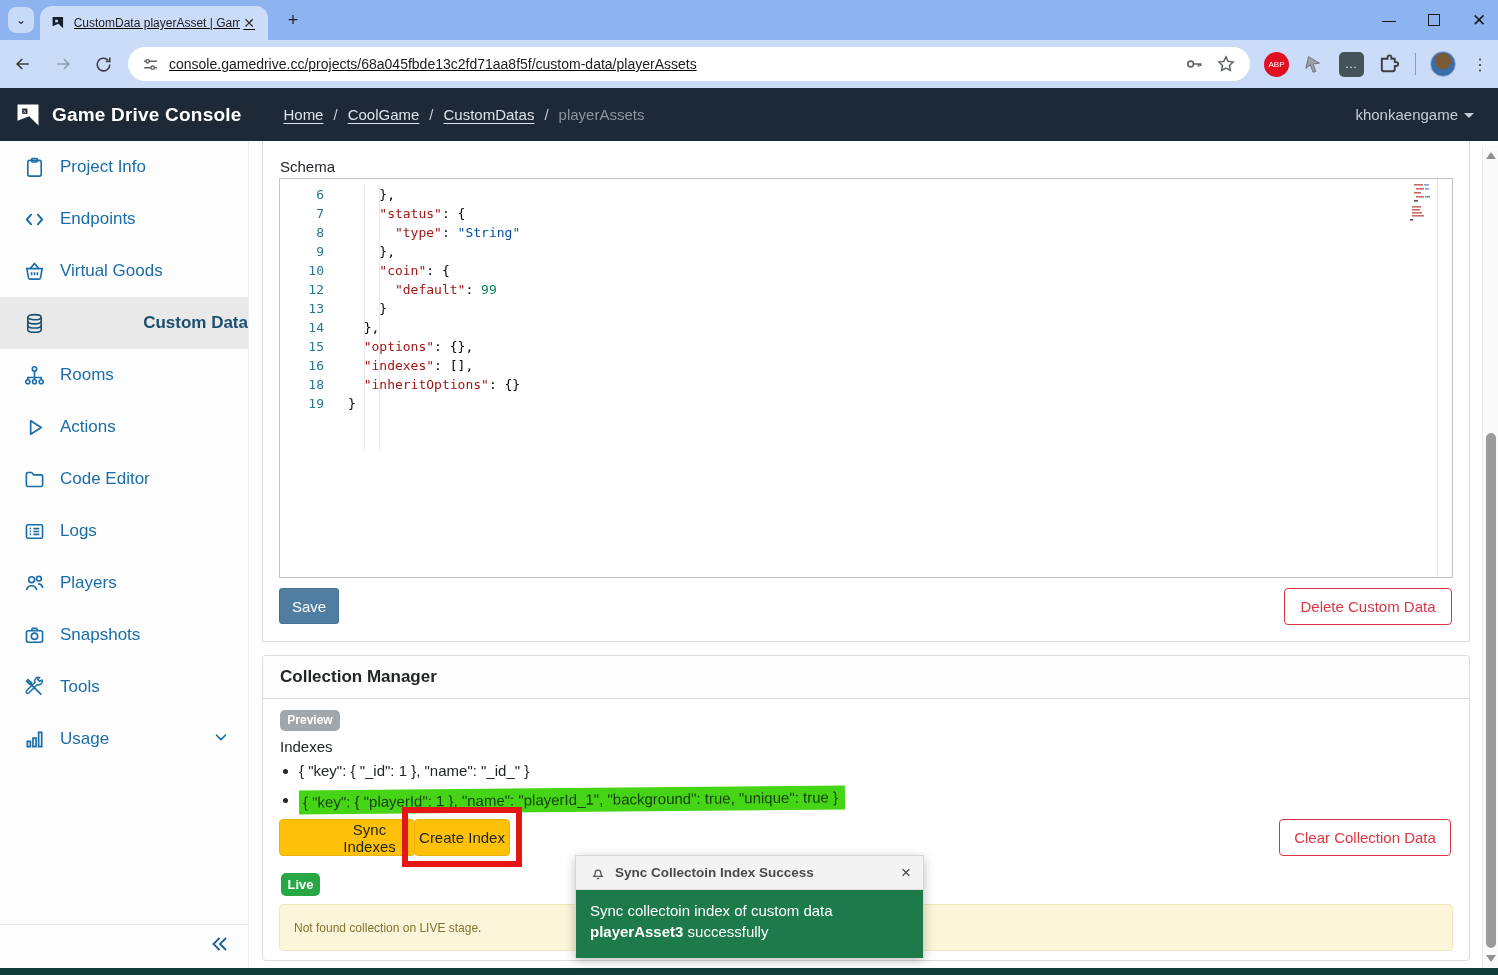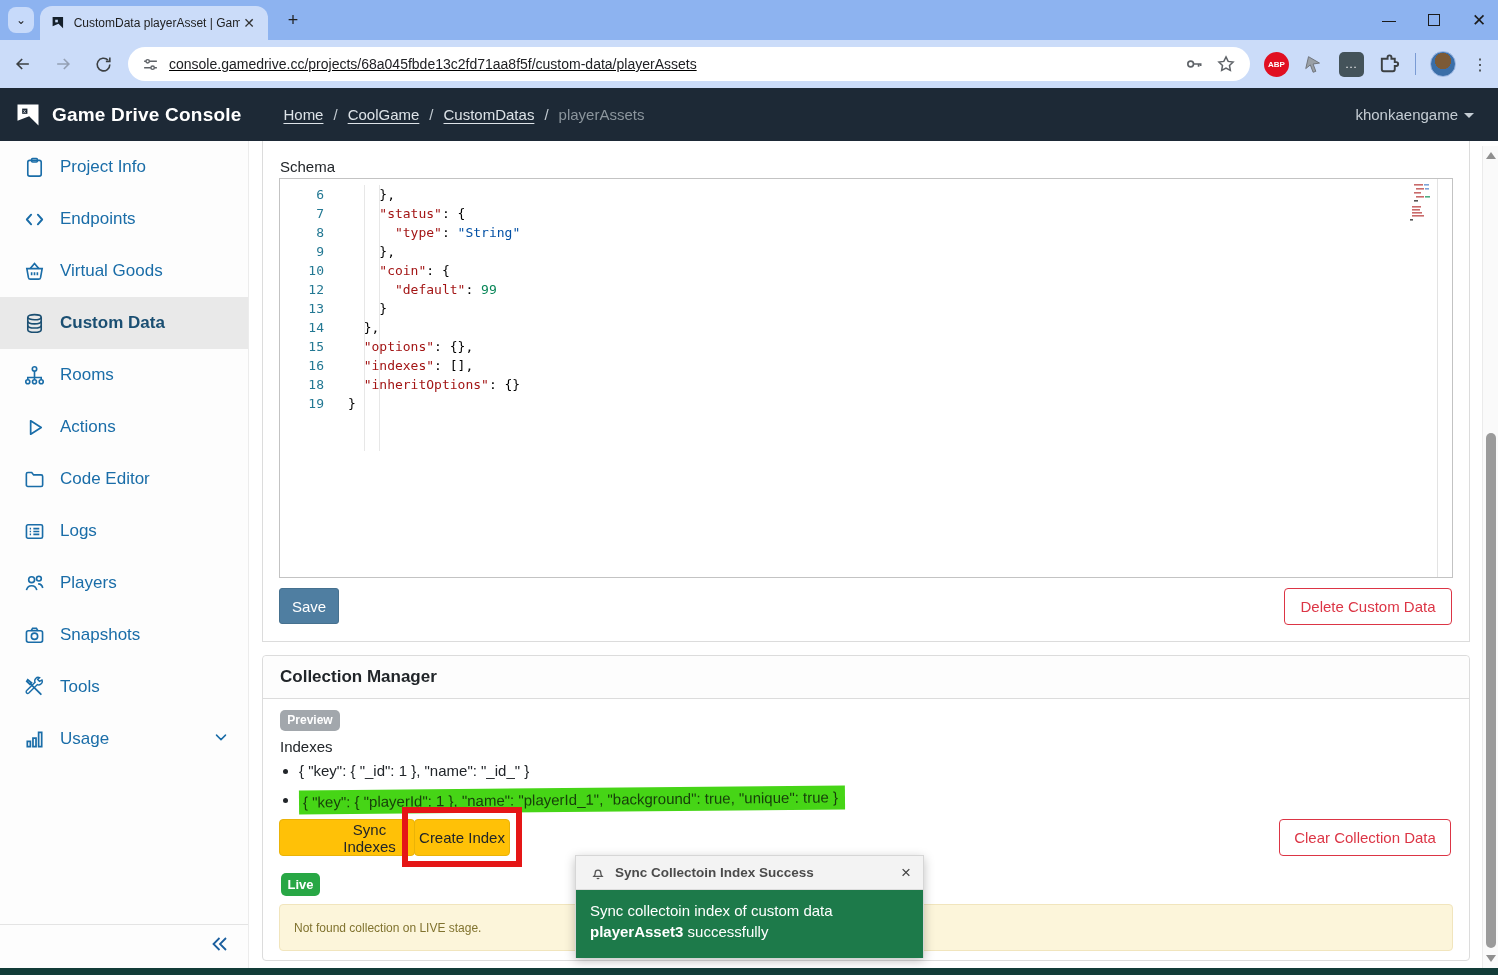--- a/index.html
+++ b/index.html
@@ -2,57 +2,57 @@
 <html style="--header-bg: #1d2936; --titlebar-blue: #8db3f0; --toolbar-blue: #cbdcf9; --link-blue: #1a6da8; --save-blue: #4f7ea1; --warn-yellow: #ffc107; --danger: #dc3545; --success-green: #28a745; --highlight-green: #46d516; --annotation-red: #e51616; --toast-green: #1d7a4a; --code-key: #a31515; --code-str: #0451a5; --code-num: #098658;"><head>
 <meta charset="utf-8">
 <style>
   * { margin:0; padding:0; box-sizing:border-box; }
   html,body { width:1498px; height:975px; }
   body { font-family:"Liberation Sans", sans-serif; background:#0f3b36; position:relative; overflow:hidden; }
 
   
   .tabstrip { position:absolute; left:0; top:0; width:1498px; height:40px; background:var(--titlebar-blue,#8db3f0); }
   .tab-search-btn { position:absolute; left:8px; top:7px; width:26px; height:26px; border-radius:8px; background:#c7dafa; display:flex; align-items:center; justify-content:center; color:#1f1f1f; font-size:12px; }
-  .tab { position:absolute; left:40px; top:6px; width:228px; height:34px; background:var(--toolbar-blue,#cbdcf9); border-radius:12px 12px 0 0; display:flex; align-items:center; padding:0 10px; }
+  .tab { position:absolute; left:40px; top:6px; width:228px; height:34px; background:var(--toolbar-blue,#cbdcf9); border-radius:12px 12px 0 0; display:flex; align-items:center; padding:0 10px;text-decoration:underline; }
   .tab-title { font-size:12px; color:#1f1f1f; white-space:nowrap; overflow:hidden; width:170px; }
   .tab-close { margin-left:auto; font-size:14px; color:#333; width:18px; height:18px; line-height:18px; text-align:center; border-radius:50%; }
   .new-tab-btn { position:absolute; left:282px; top:10px; font-size:18px; color:#1f1f1f; width:22px; text-align:center; }
   .win-controls { position:absolute; right:10px; top:0; height:40px; display:flex; align-items:center; gap:30px; color:#1b1b1b; }
   .win-btn { width:18px; text-align:center; font-size:14px; }
   .win-max { width:12px; height:12px; border:1.6px solid #1b1b1b; }
 
   .toolbar { position:absolute; left:0; top:40px; width:1498px; height:48px; background:var(--toolbar-blue,#cbdcf9); display:flex; align-items:center; }
   .nav-ic { width:34px; height:34px; display:flex; align-items:center; justify-content:center; margin-left:6px; color:#3c4043; font-size:18px; }
   .nav-ic.disabled { color:#94a0b4; }
   .url-pill { margin-left:8px; width:1122px; height:34px; background:#fff; border-radius:17px; display:flex; align-items:center; padding:0 14px;text-decoration:underline; }
   .url-text { font-size:14px; color:#202124; margin-left:10px; flex:1; white-space:nowrap; overflow:hidden; }
   .pill-ic { color:#5f6368; display:flex; align-items:center; margin-left:12px; }
   .ext-area { display:flex; align-items:center; gap:14px; margin-left:14px; }
-  .abp { width:25px; height:25px; border-radius:50%; background:#e10f21; color:#fff; font-size:8px; font-weight:bold; display:flex; align-items:center; justify-content:center; }
+  .abp { width:25px; height:25px; border-radius:50%; background:#e10f21; color:#fff; font-size:8px; font-weight:normal; display:flex; align-items:center; justify-content:center; }
   .ext-dark { width:25px; height:25px; border-radius:5px; background:#44535a; color:#fff; font-size:11px; display:flex; align-items:center; justify-content:center; letter-spacing:1px; }
   .vsep { width:1px; height:22px; background:#7a9bd4; }
   .avatar { width:26px; height:26px; border-radius:50%; background:radial-gradient(circle at 50% 38%, #7c5a36 0 42%, #3a6ea8 43% 100%); border:1px solid #9bb6e3; }
   .kebab { color:#3c4043; font-size:16px; letter-spacing:0; margin:0 6px 0 2px; }
 
   
   .appheader { position:absolute; left:0; top:88px; width:1498px; height:53px; background:var(--header-bg,#1d2936); display:flex; align-items:center; color:#fff; }
   .logo { width:28px; height:28px; margin-left:14px; }
   .app-title { font-size:19px; font-weight:600; margin-left:10px; letter-spacing:.2px; }
   .breadcrumb { display:flex; align-items:center; gap:10px; margin-left:42px; font-size:15px; }
   .bc-link { color:#dde3e8; text-decoration:underline; text-underline-offset:3px; }
   .bc-link.current { color:#8b959d; text-decoration:none; }
   .bc-sep { color:#c3cbd2; }
   .user-menu { margin-left:auto; margin-right:24px; font-size:15px; color:#c5cdd4; display:flex; align-items:center; gap:6px; }
   .caret-down { width:0; height:0; border-left:5px solid transparent; border-right:5px solid transparent; border-top:5px solid #c5cdd4; margin-top:2px; }
 
   
   .page { position:absolute; left:0; top:141px; width:1498px; height:827px; background:#fff; }
   .sidebar { position:absolute; left:0; top:0; width:249px; height:827px; background:#fdfdfd; border-right:1px solid #ececec; }
   .side-item { height:52px; display:flex; align-items:center; padding-left:22px; color:var(--link-blue,#1a6da8); font-size:17px; cursor:pointer; }
-  .side-item.active { background:#e9e9e9; color:#1b4f72; font-weight:bold; }
+  .side-item.active { background:#e9e9e9; color:#1b4f72; font-weight:bold;justify-content:space-between; }
   .side-icon { width:24px; height:24px; margin-right:14px; display:flex; align-items:center; justify-content:center; }
   .side-icon svg { width:23px; height:23px; }
   .side-chev { margin-left:auto; margin-right:18px; }
   .side-chev svg { width:18px; height:18px; }
   .side-footer { position:absolute; left:0; bottom:0; width:100%; height:44px; border-top:1px solid #e4e4e4; }
   .collapse-btn { position:absolute; right:16px; bottom:8px; color:#1a5e9e; }
   .collapse-btn svg { width:24px; height:24px; }
 
   
   .card1 { position:absolute; left:262px; top:0; width:1208px; height:501px; background:#fff; border:1px solid #dcdcdc; border-top:none; }

